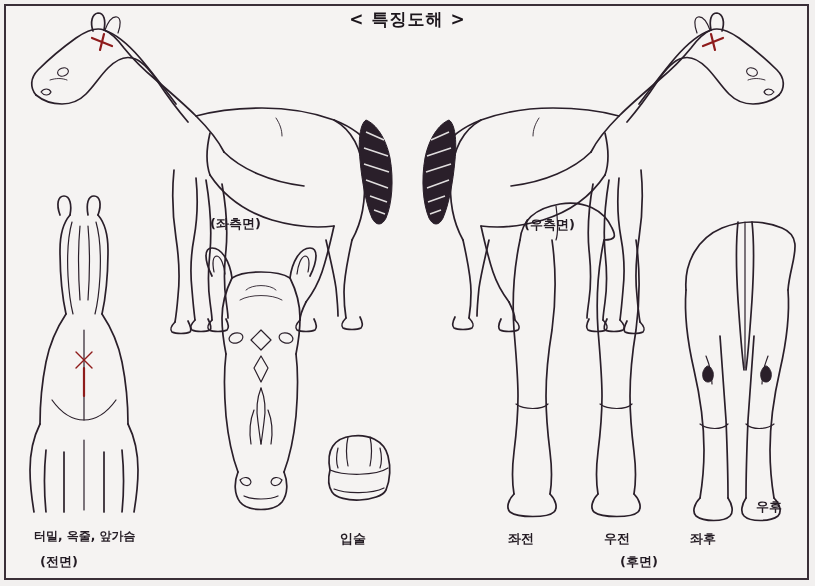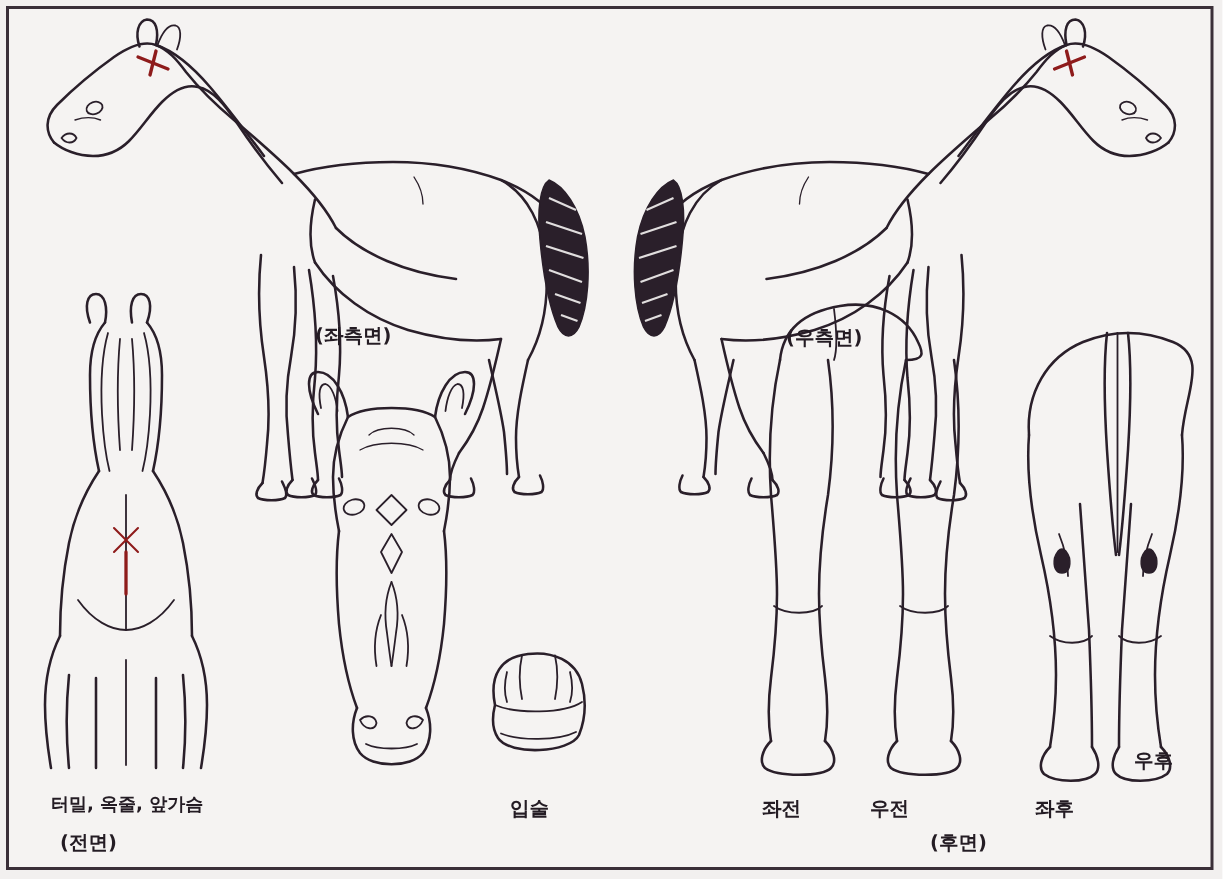--- a/index.html
+++ b/index.html
@@ -74,20 +74,21 @@
   }
   .noise { opacity: 0.9; }
 </style>
 </head>
 <body>
 
 <div id="page">
 
   <div id="frame"></div>
 
+  <div class="title">&lt; 특징도해 &gt;</div>
 
   <svg width="815" height="586">
     <g>
 
       <path class="ln" d="M36,95 C30,88 30,78 38,70 C48,60 62,48 76,38 C86,31 96,27 104,30
                           C112,33 118,40 124,48 C132,58 144,70 156,80
                           C170,92 184,104 196,116 C208,128 218,140 224,152"></path>
       <path class="ln" d="M36,95 C42,100 52,104 62,104 C72,104 80,100 86,94
                           C94,86 100,76 108,68 C116,60 124,56 132,58
                           C142,60 150,70 158,82 C166,94 176,108 188,122"></path>
@@ -298,21 +299,21 @@
       <path class="ln" d="M636,240 C640,268 640,300 636,330 C632,354 630,376 630,396
                           C630,416 632,436 634,452 C636,468 636,482 634,494"></path>
       <path class="ln" d="M598,494 C592,500 590,508 594,512 C602,518 632,518 638,512 C642,508 640,500 634,494"></path>
       <path class="ln thin" d="M600,404 C608,410 626,410 632,404"></path>
 
       <path class="ln" d="M520,240 C522,220 536,208 560,204 C584,200 604,210 612,228 C616,236 616,240 604,240"></path>
       <path class="ln thin" d="M556,206 C558,222 558,234 556,240"></path>
     </g>
   </svg>
   <div class="cap" style="left:508px; top:530px;">좌전</div>
-  <div class="cap" style="left:580px; top:530px;">우전</div>
+  <div class="cap" style="left:604px; top:530px;">우전</div>
 
   <svg width="815" height="586">
     <g>
 
       <path class="ln" d="M686,290 C684,262 698,238 722,228 C742,220 762,220 782,228
                           C806,238 790,262 788,290"></path>
 
       <path class="ln" d="M738,222 C736,240 736,268 738,300 C740,330 742,354 744,370"></path>
       <path class="ln" d="M752,222 C754,240 754,268 752,300 C750,330 748,354 746,370"></path>
       <path class="ln thin" d="M745,222 C745,260 745,320 745,368"></path>

